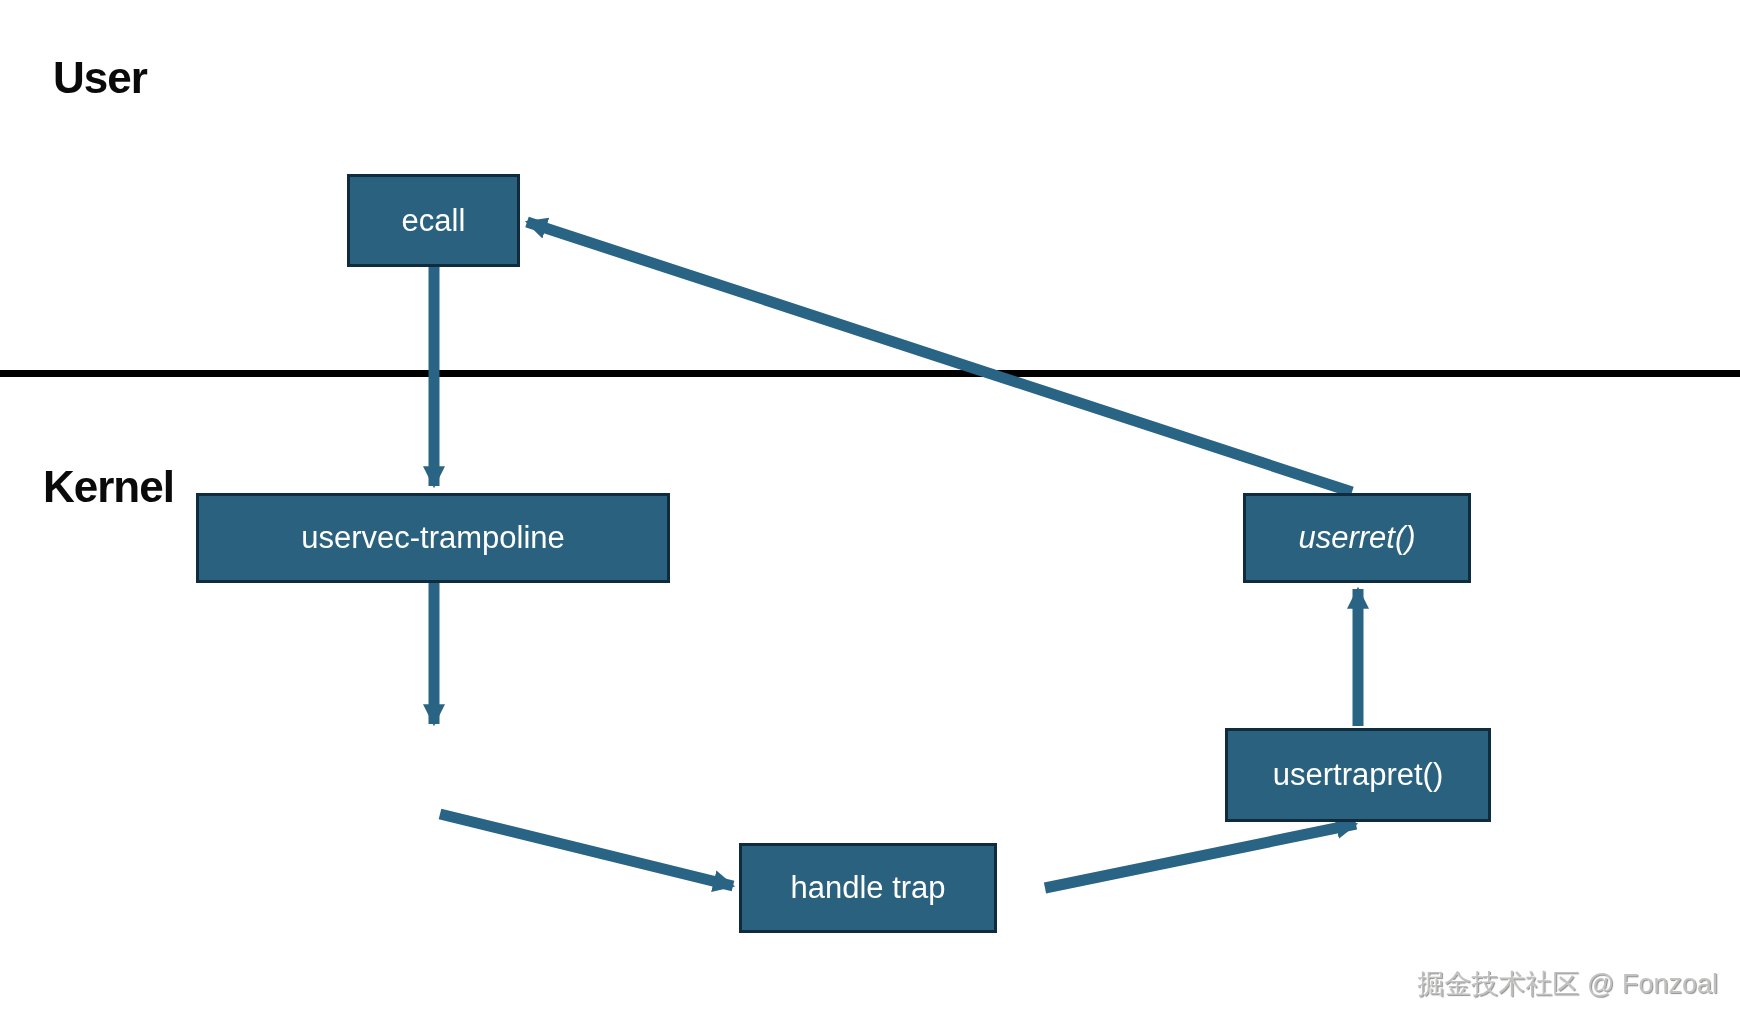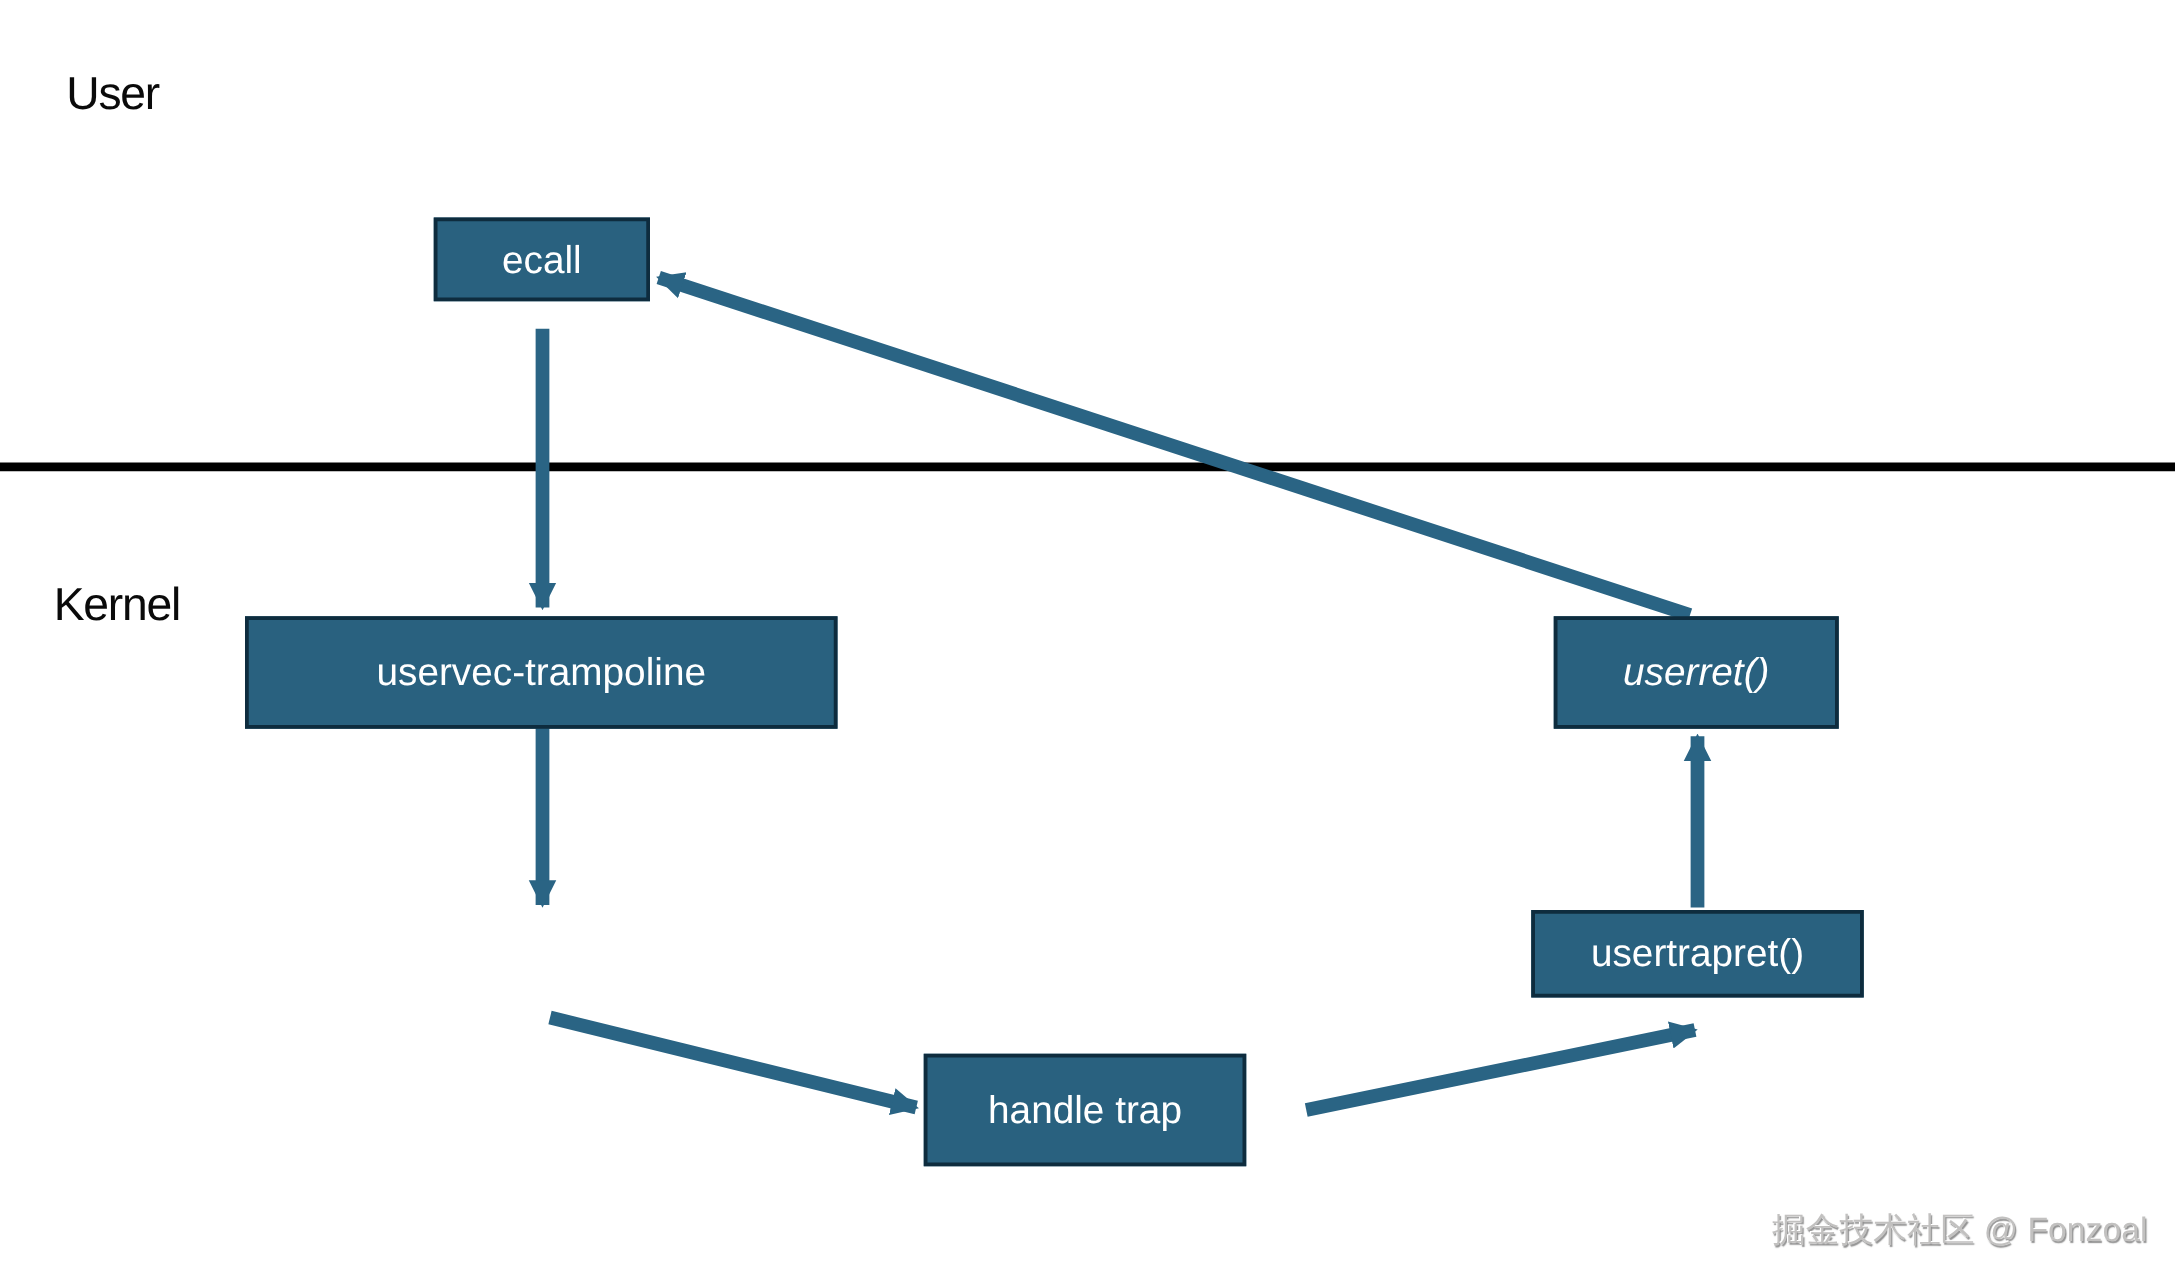--- a/index.html
+++ b/index.html
@@ -15,22 +15,22 @@
   html,body{margin:0;padding:0;background:var(--page-bg);}
   .canvas{
     position:relative;
     width:1740px;height:1028px;
     background:var(--page-bg);
     overflow:hidden;
     font-family:"Liberation Sans", sans-serif;
   }
   .region-label{
     position:absolute;
-    font-size:37px;
-    font-weight:400;
+    font-size:44px;
+    font-weight:700;
     letter-spacing:-1px;
     color:var(--region-label);
     line-height:1;
   }
   #label-user{left:53px;top:56px;}
   #label-kernel{left:43px;top:437px;margin-top:28px;}
   .divider{
     position:absolute;
     left:0;top:370px;
     width:1740px;height:7px;
@@ -51,25 +51,25 @@
     background:var(--box-fill);
     border:3px solid var(--box-border);
     color:var(--box-text);
     display:flex;
     align-items:center;
     justify-content:center;
     font-size:31px;
     letter-spacing:0px;
     white-space:nowrap;
   }
-  #node-ecall{left:347px;top:174px;width:173px;height:67px;}
+  #node-ecall{left:347px;top:174px;width:173px;height:93px;}
   #node-uservec{left:196px;top:493px;width:474px;height:90px;}
   #node-usertrap{left:311px;top:728px;width:246px;height:89px;}
   #node-handletrap{left:739px;top:843px;width:258px;height:90px;}
-  #node-usertrapret{left:1225px;top:728px;width:266px;height:70px;}
+  #node-usertrapret{left:1225px;top:728px;width:266px;height:94px;}
   #node-userret{left:1243px;top:493px;width:228px;height:90px;font-style:italic;}
   .watermark{
     position:absolute;
     right:22px;top:966px;
     font-size:27px;
     color:var(--watermark);
     text-shadow:-1px -1px 0 #ffffff, 1px 1px 1px #8f8f8f;
     white-space:nowrap;
   }
 </style>

